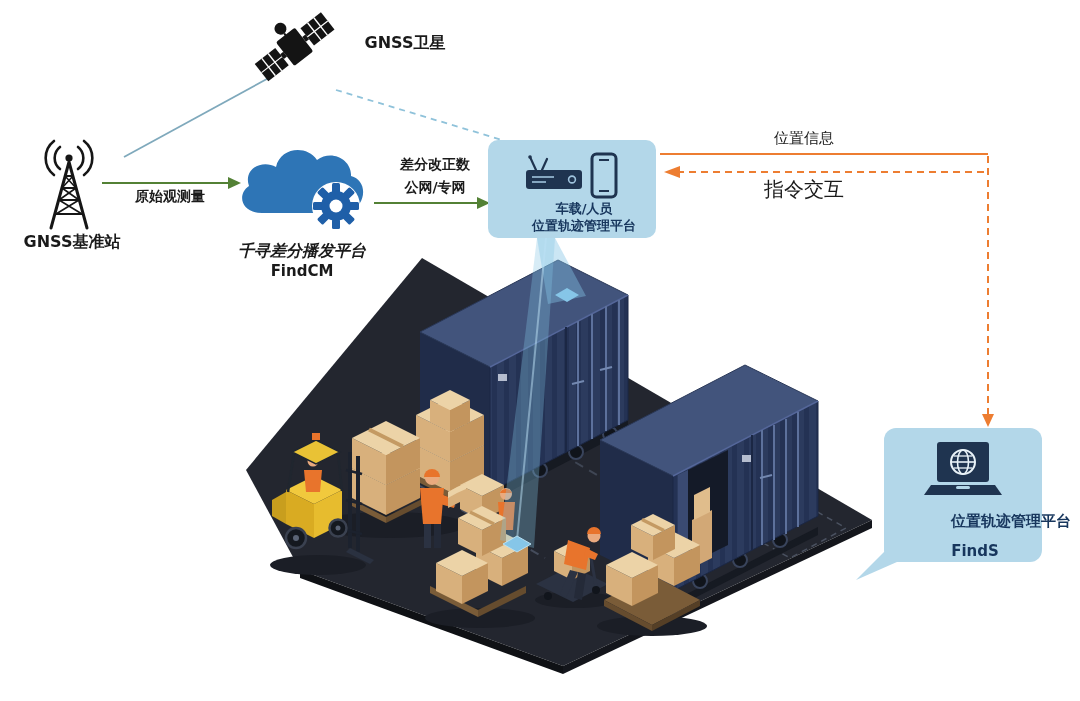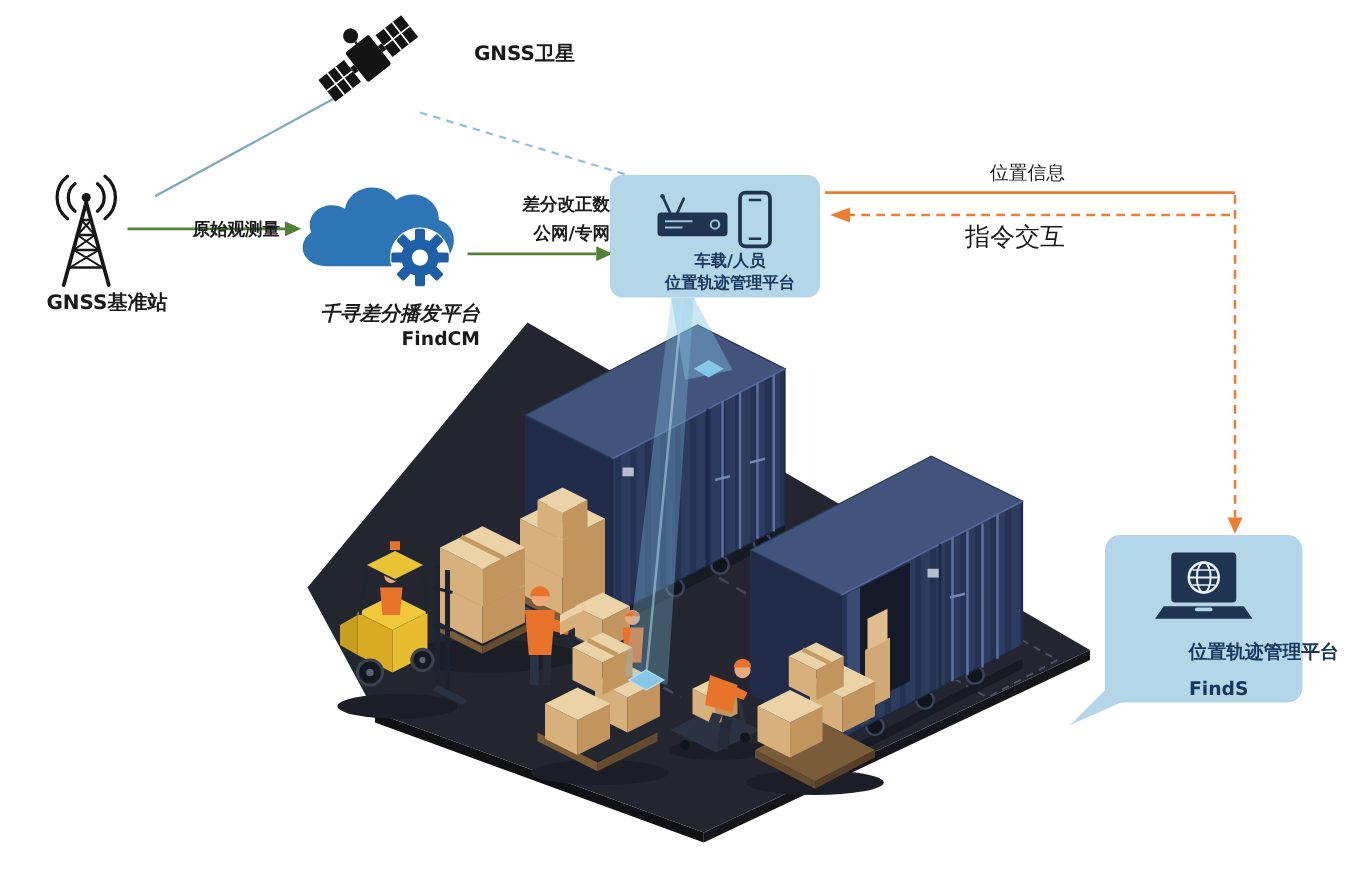--- a/index.html
+++ b/index.html
@@ -1,19 +1,19 @@
 <!DOCTYPE html>
 <html><head>
 <meta charset="utf-8">
 <style>
   html,body{margin:0;padding:0;background:#fff;}
   #canvas{position:relative;width:1080px;height:701px;background:#ffffff;overflow:hidden;
           font-family:"DejaVu Sans","Liberation Sans",sans-serif;}
   #base-svg{position:absolute;left:0;top:0;z-index:1;}
-  .lbl{position:absolute;z-index:3;color:#1a1a1a;text-align:right;line-height:1.15;}
+  .lbl{position:absolute;z-index:3;color:#1a1a1a;text-align:center;line-height:1.15;}
   .lbl.big{font-size:16px;font-weight:600;}
   .lbl.mid{font-size:14px;font-weight:600;}
   .bubble{position:absolute;z-index:2;background:#b3d7e9;border-radius:10px;}
   .bubble .btxt{position:absolute;left:0;width:100%;text-align:center;color:#17365d;font-weight:700;margin-left:12px;}
   .icon-wrap{position:absolute;z-index:3;}
 </style>
 </head>
 <body>
 
 <div id="canvas">
@@ -277,21 +277,21 @@
     <path d="M 52 9 A 14 14 0 0 1 52 31" stroke-width="2.6"></path>
     <path d="M 58 3 A 21.5 21.5 0 0 1 58 37" stroke-width="2.6"></path>
     <circle cx="43" cy="20" r="3.6" fill="#161616" stroke="none"></circle>
     <path d="M 43 24 L 25 90 M 43 24 L 61 90" stroke-width="3"></path>
     <path d="M 39 38 L 47 38 M 36 50 L 50 50 M 33 62 L 53 62 M 30 76 L 56 76" stroke-width="2"></path>
     <path d="M 39 38 L 50 50 M 47 38 L 36 50 M 36 50 L 53 62 M 50 50 L 33 62 M 33 62 L 56 76 M 53 62 L 30 76" stroke-width="1.6"></path>
   </svg>
 </div>
 <div class="lbl big" style="left:10px;top:233px;width:124px;">GNSS基准站</div>
 
-<div class="lbl mid" style="left:116px;top:176px;width:108px;">原始观测量</div>
+<div class="lbl mid" style="left:116px;top:188px;width:108px;">原始观测量</div>
 
 <div class="icon-wrap" style="left:230px;top:133px;width:142px;height:102px;">
   <svg width="142" height="102" viewBox="0 0 142 102">
     <path d="M 32 80 C 12 80 6 62 19 53 C 13 36 32 26 46 34 C 50 15 76 11 87 27 C 102 16 122 27 121 43 C 137 47 138 70 119 80 L 32 80 Z" fill="#2e75b6"></path>
     <circle cx="106" cy="73" r="24" fill="#ffffff"></circle>
     <g fill="#1f5fa8">
       <rect x="102" y="50" width="8" height="10" rx="1.5" transform="rotate(0 106 73)"></rect>
       <rect x="102" y="50" width="8" height="10" rx="1.5" transform="rotate(45 106 73)"></rect>
       <rect x="102" y="50" width="8" height="10" rx="1.5" transform="rotate(90 106 73)"></rect>
       <rect x="102" y="50" width="8" height="10" rx="1.5" transform="rotate(135 106 73)"></rect>

